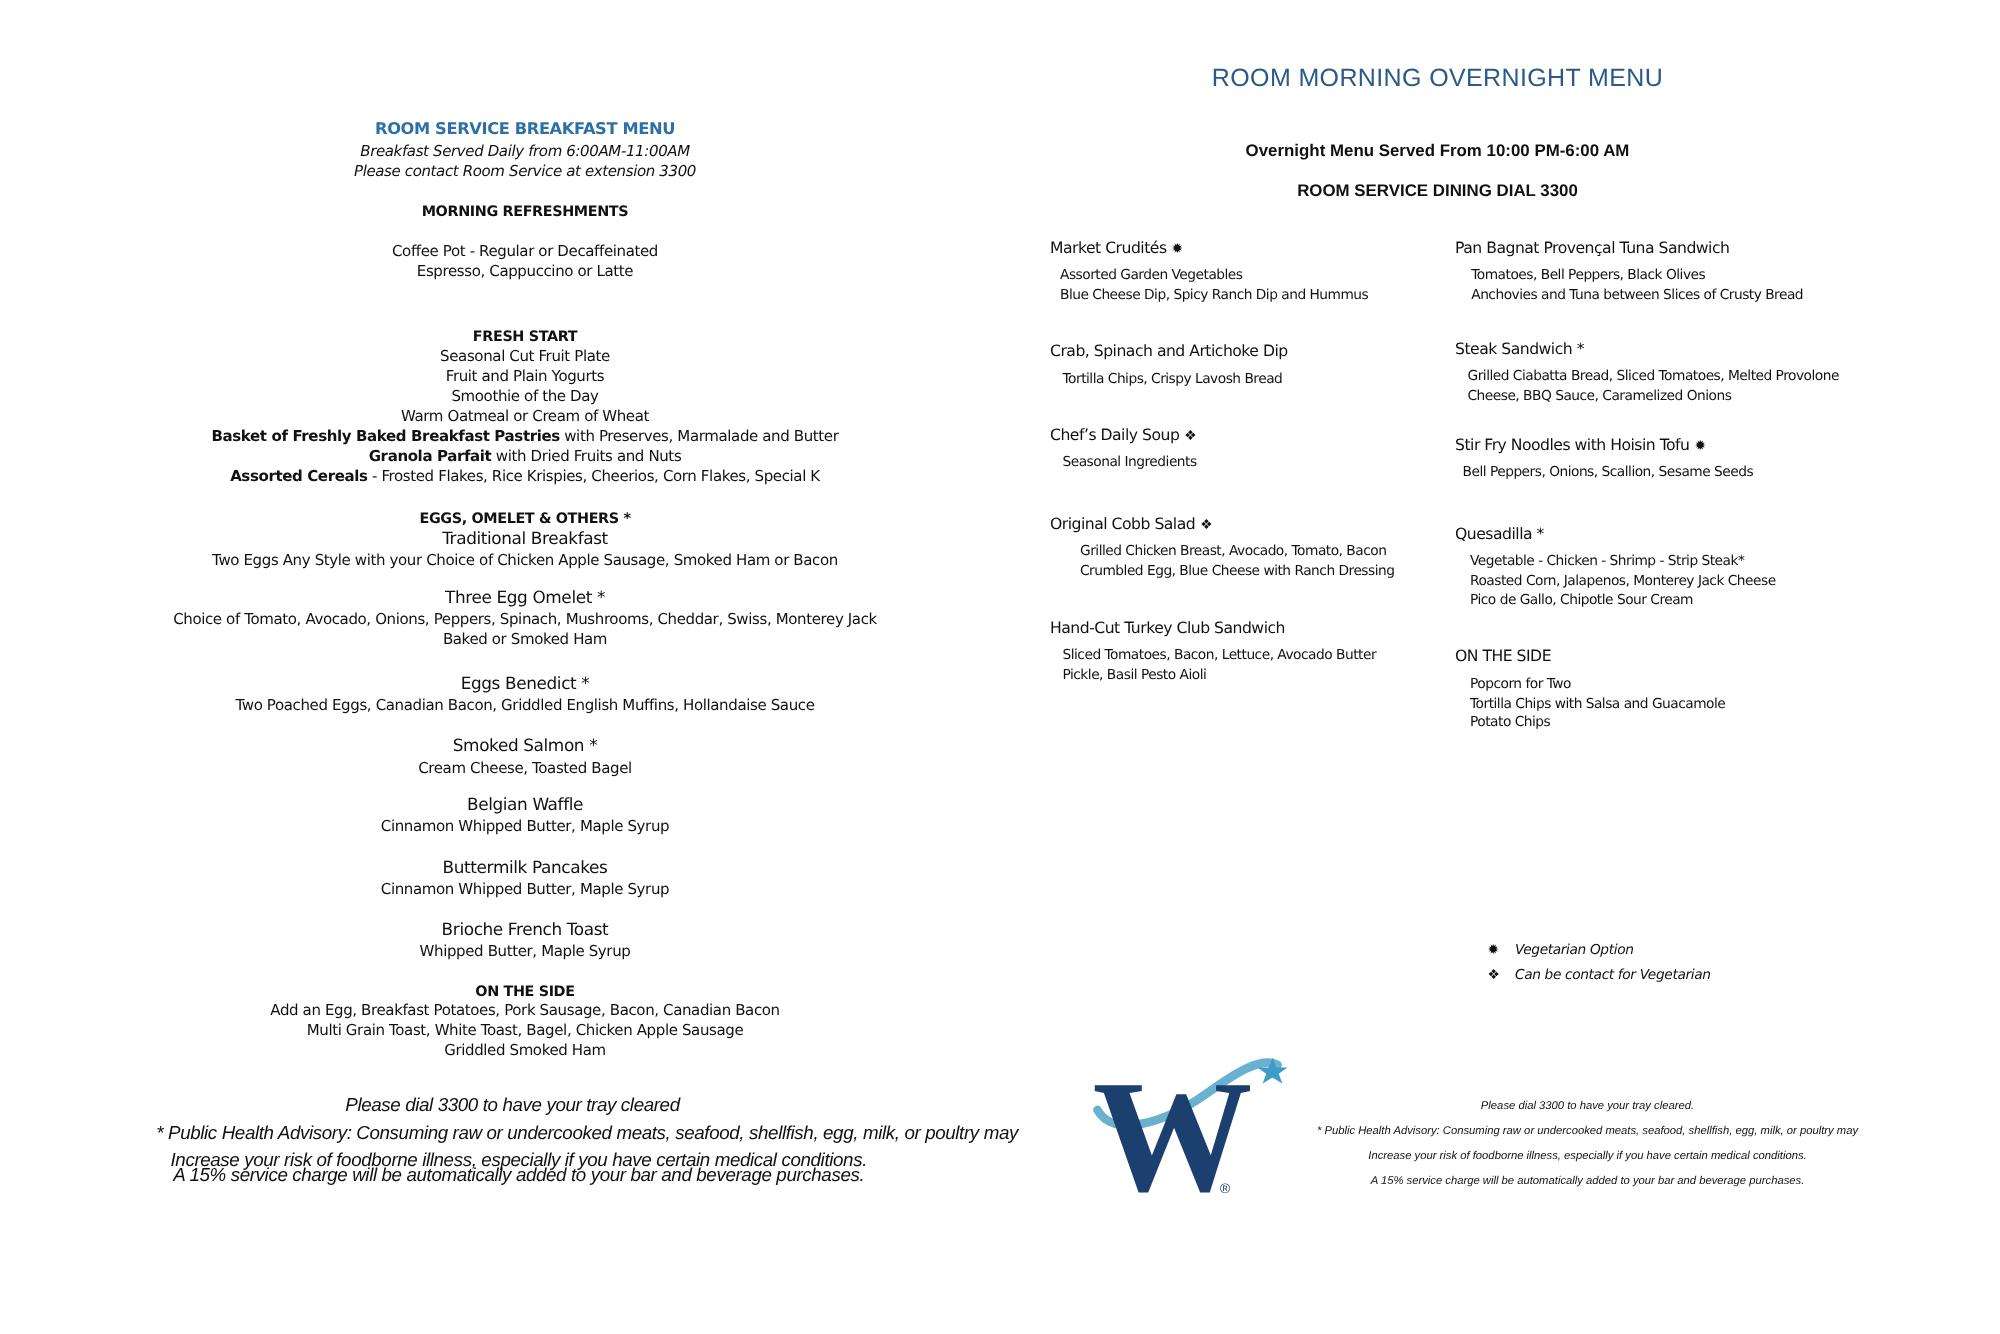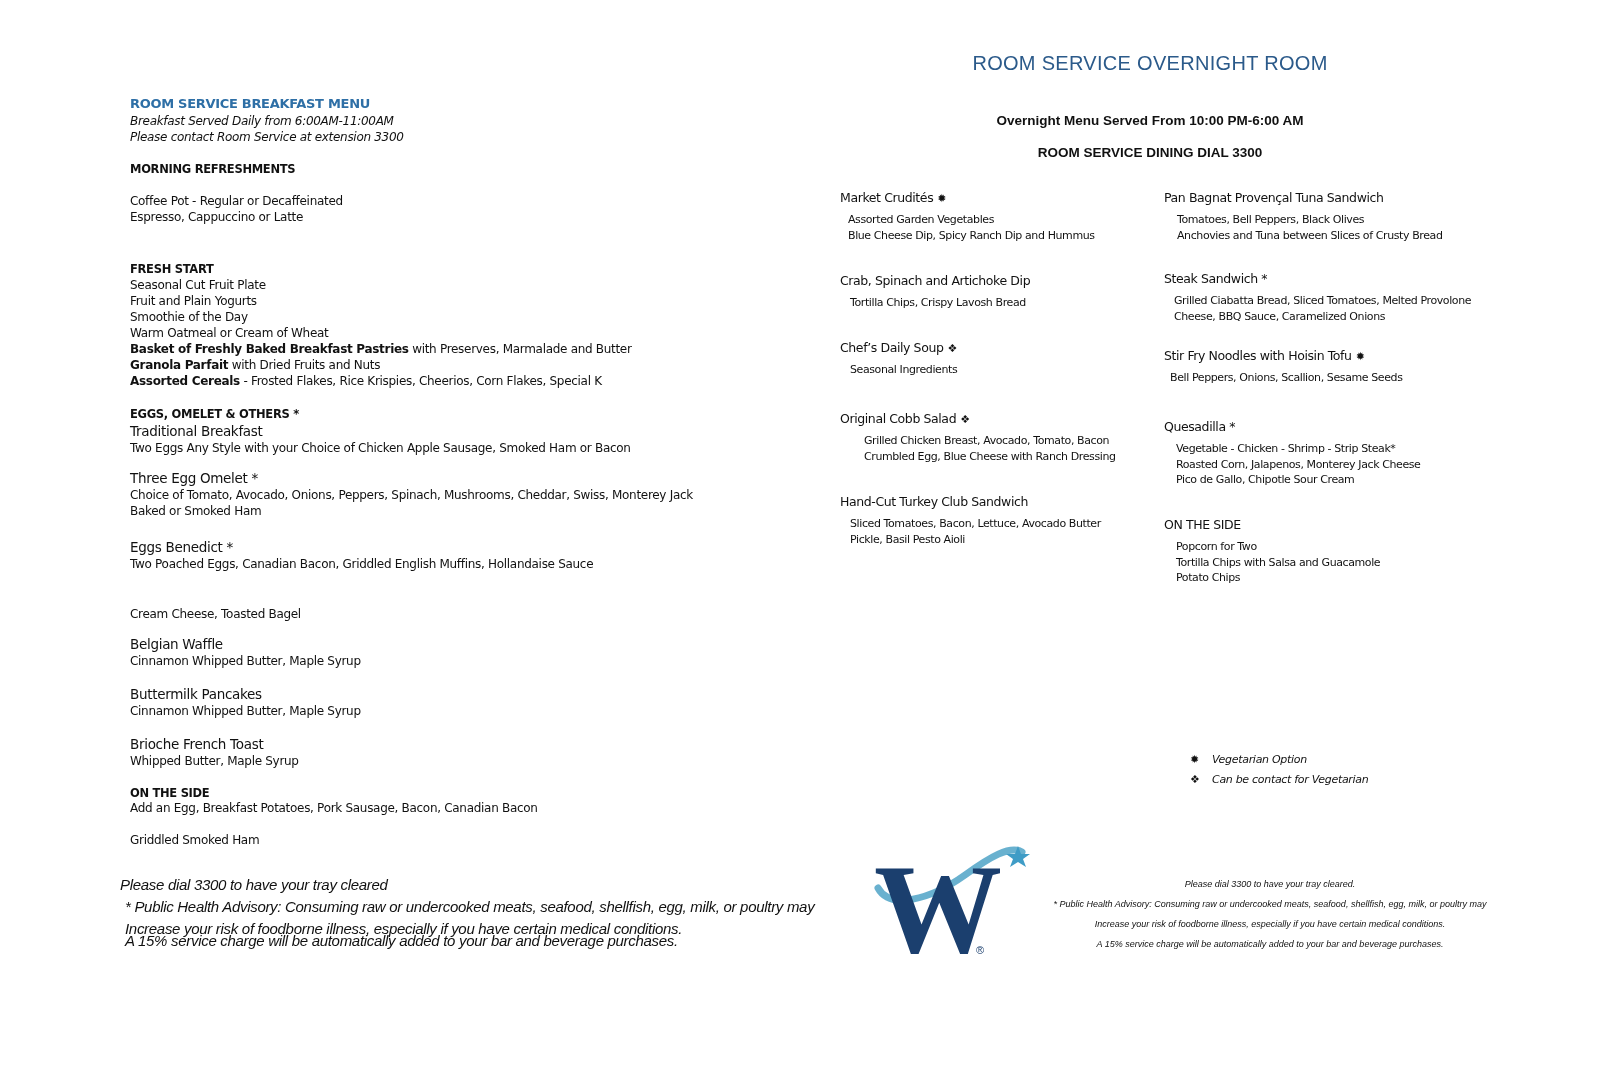--- a/index.html
+++ b/index.html
@@ -1,19 +1,19 @@
 <!DOCTYPE html>
 <html><head>
 <meta charset="utf-8">
 <style>
   html, body { margin: 0; padding: 0; background: #ffffff; }
   body { width: 1600px; height: 1067px; position: relative; overflow: hidden; font-family: "Liberation Sans", sans-serif; color: #111; }
   
   .left { position: absolute; left: 130px; top: 0; width: 580px; height: 1067px; font-family: "DejaVu Sans", sans-serif; }
-  .left .line { position: absolute; left: 0; width: 580px; text-align: left; white-space: nowrap; font-size: 12px; letter-spacing: -0.3px; }
+  .left .line { position: absolute; left: 0; width: 580px; text-align: center; white-space: nowrap; font-size: 12px; letter-spacing: -0.3px; }
   .left .title { color: #2e6fa6; font-weight: bold; font-size: 13px; }
   .left .ital { font-style: italic; font-size: 12px; }
   .left .head { font-weight: bold; font-size: 11.5px; }
   .left .dish { font-size: 13.5px; }
   .left .small { font-family: "Liberation Sans", sans-serif; font-style: italic; font-size: 15px; }
   .left b { font-weight: bold; }
   
   .rtitle { position: absolute; left: 900px; top: 52px; width: 500px; text-align: center; color: #2b5a8a; font-size: 20px; letter-spacing: 0.3px; }
   .rsub { position: absolute; left: 900px; width: 500px; text-align: center; font-weight: bold; font-size: 13.5px; }
   .item { position: absolute; font-family: "DejaVu Sans", sans-serif; letter-spacing: -0.4px; }
@@ -47,39 +47,41 @@
   <div class="line" style="top:374px"><b>Assorted Cereals</b><span> - Frosted Flakes, Rice Krispies, Cheerios, Corn Flakes, Special K</span></div>
 
   <div class="line head" style="top:407px">EGGS, OMELET &amp; OTHERS *</div>
   <div class="line dish" style="top:423px">Traditional Breakfast</div>
   <div class="line" style="top:441px">Two Eggs Any Style with your Choice of Chicken Apple Sausage, Smoked Ham or Bacon</div>
   <div class="line dish" style="top:470px">Three Egg Omelet *</div>
   <div class="line" style="top:488px">Choice of Tomato, Avocado, Onions, Peppers, Spinach, Mushrooms, Cheddar, Swiss, Monterey Jack</div>
   <div class="line" style="top:504px">Baked or Smoked Ham</div>
   <div class="line dish" style="top:539px">Eggs Benedict *</div>
   <div class="line" style="top:557px">Two Poached Eggs, Canadian Bacon, Griddled English Muffins, Hollandaise Sauce</div>
+  <div class="line dish" style="top:589px">Smoked Salmon *</div>
   <div class="line" style="top:607px">Cream Cheese, Toasted Bagel</div>
   <div class="line dish" style="top:636px">Belgian Waffle</div>
   <div class="line" style="top:654px">Cinnamon Whipped Butter, Maple Syrup</div>
   <div class="line dish" style="top:686px">Buttermilk Pancakes</div>
   <div class="line" style="top:704px">Cinnamon Whipped Butter, Maple Syrup</div>
   <div class="line dish" style="top:736px">Brioche French Toast</div>
   <div class="line" style="top:754px">Whipped Butter, Maple Syrup</div>
 
   <div class="line head" style="top:786px">ON THE SIDE</div>
   <div class="line" style="top:801px">Add an Egg, Breakfast Potatoes, Pork Sausage, Bacon, Canadian Bacon</div>
+  <div class="line" style="top:817px">Multi Grain Toast, White Toast, Bagel, Chicken Apple Sausage</div>
   <div class="line" style="top:833px">Griddled Smoked Ham</div>
 
   <div class="line small" style="top:876px; left:-10px">Please dial 3300 to have your tray cleared</div>
   <div class="line small" style="top:898px; left:-5px">* Public Health Advisory: Consuming raw or undercooked meats, seafood, shellfish, egg, milk, or poultry may</div>
   <div class="line small" style="top:920px; left:-5px">Increase your risk of foodborne illness, especially if you have certain medical conditions.</div>
   <div class="line small" style="top:932px; left:-5px">A 15% service charge will be automatically added to your bar and beverage purchases.</div>
 </div>
 
-<div class="rtitle">ROOM SERVICE OVERNIGHT ROOM</div>
+<div class="rtitle">ROOM MORNING OVERNIGHT MENU</div>
 <div class="rsub" style="top:113px">Overnight Menu Served From 10:00 PM-6:00 AM</div>
 <div class="rsub" style="top:145px">ROOM SERVICE DINING DIAL 3300</div>
 
 <div class="item" style="left:840px; top:190px">
   <div class="name"><span>Market Crudités</span><span class="sym">✹</span></div>
   <div class="desc" style="margin-left:8px">
     <div>Assorted Garden Vegetables</div>
     <div>Blue Cheese Dip, Spicy Ranch Dip and Hummus</div>
   </div>
 </div>

